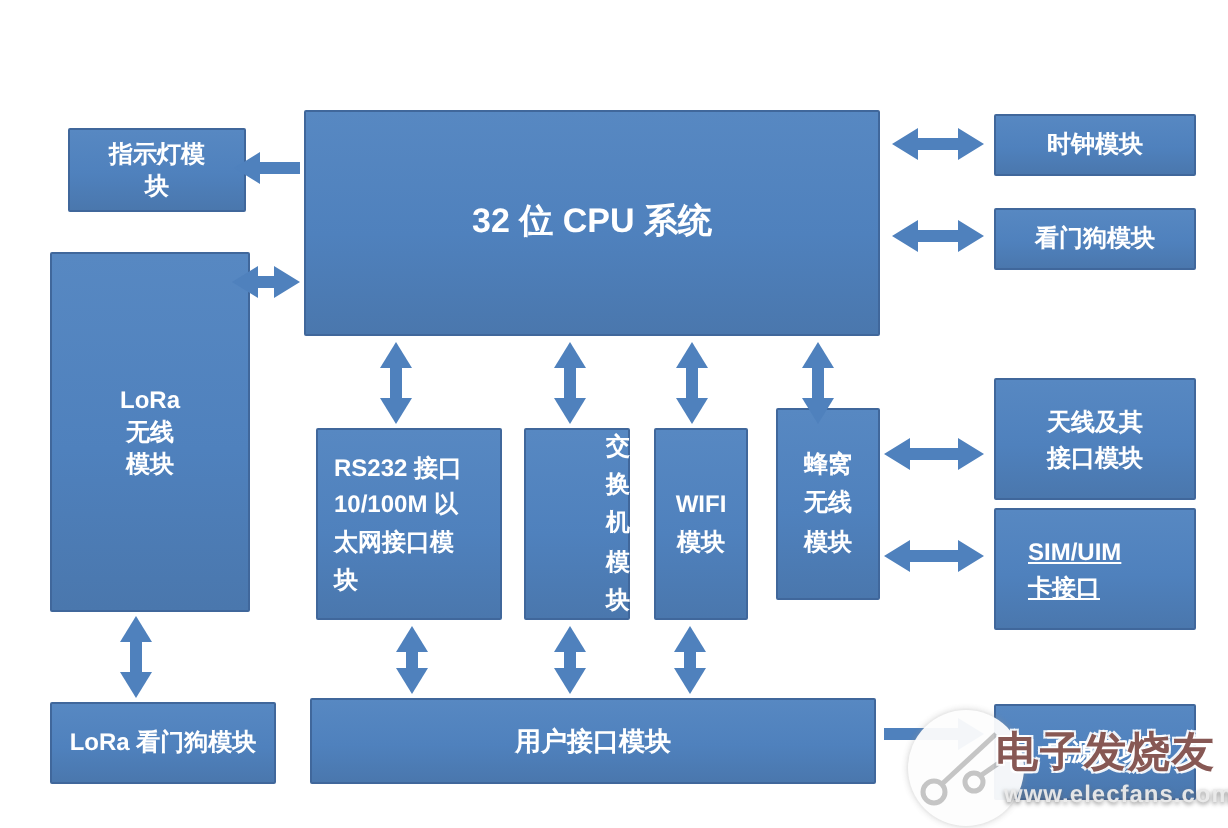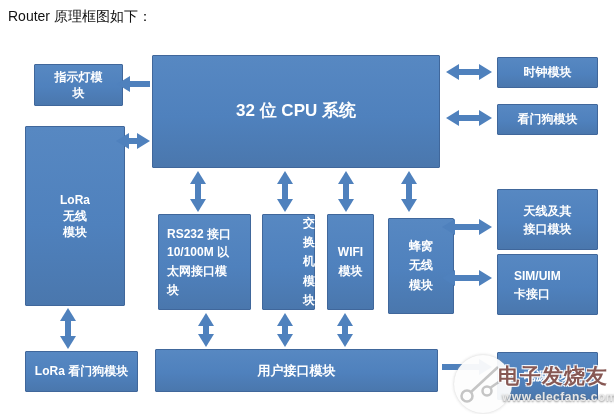--- a/index.html
+++ b/index.html
@@ -48,21 +48,20 @@
     position:absolute;left:502px;top:390px;font-size:12px;font-weight:bold;letter-spacing:.5px;
     color:rgba(235,235,235,.95);white-space:nowrap;
     text-shadow:0 1px 2px rgba(110,110,110,.8);
   }
 </style>
 </head>
 <body>
 
 <div id="canvas">
 
-  <div class="title">Router 原理框图如下：</div>
 
   <div class="box" style="left:34px;top:64px;width:89px;height:42px;justify-content:flex-end;">
     <div class="lbl">指示灯模
 块</div>
   </div>
 
   <div class="box cpu-box" style="left:152px;top:55px;width:288px;height:113px;">
     <div class="lbl">32 位 CPU 系统</div>
   </div>
 
@@ -87,41 +86,41 @@
     <div class="lbl" style="line-height:1.6;">交换
 机
 模块</div>
   </div>
 
   <div class="box" style="left:327px;top:214px;width:47px;height:96px;">
     <div class="lbl" style="line-height:1.6;">WIFI
 模块</div>
   </div>
 
-  <div class="box" style="left:388px;top:218px;width:66px;height:96px;">
+  <div class="box" style="left:388px;top:204px;width:52px;height:96px;">
     <div class="lbl" style="line-height:1.6;">蜂窝
 无线
 模块</div>
   </div>
 
   <div class="box" style="left:497px;top:104px;width:101px;height:31px;">
     <div class="lbl">看门狗模块</div>
   </div>
 
   <div class="box" style="left:497px;top:57px;width:101px;height:31px;">
     <div class="lbl">时钟模块</div>
   </div>
 
   <div class="box" style="left:497px;top:189px;width:101px;height:61px;">
     <div class="lbl" style="line-height:1.5;">天线及其
 接口模块</div>
   </div>
 
   <div class="box align-left" style="left:497px;top:254px;width:101px;height:61px;">
-    <div class="lbl" style="line-height:1.5;padding-left:16px;">SIM/UIM
+    <div class="lbl" style="line-height:1.5;padding-left:16px;text-decoration:underline;">SIM/UIM
 卡接口</div>
   </div>
 
   <div class="box" style="left:497px;top:352px;width:101px;height:48px;">
     <div class="lbl">电源模块</div>
   </div>
 
   <div class="box" style="left:155px;top:349px;width:283px;height:43px;">
     <div class="lbl" style="font-size:13px;">用户接口模块</div>
   </div>

